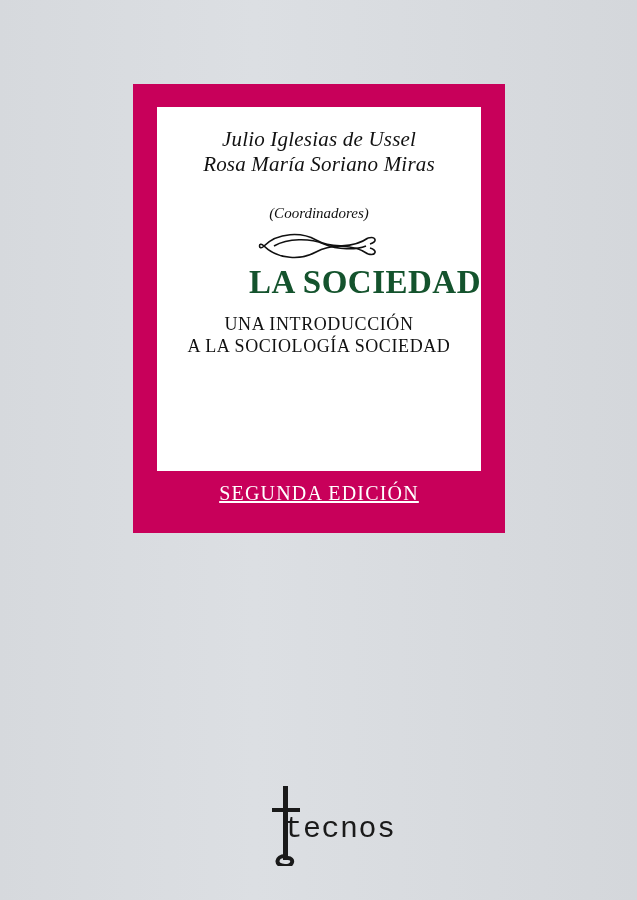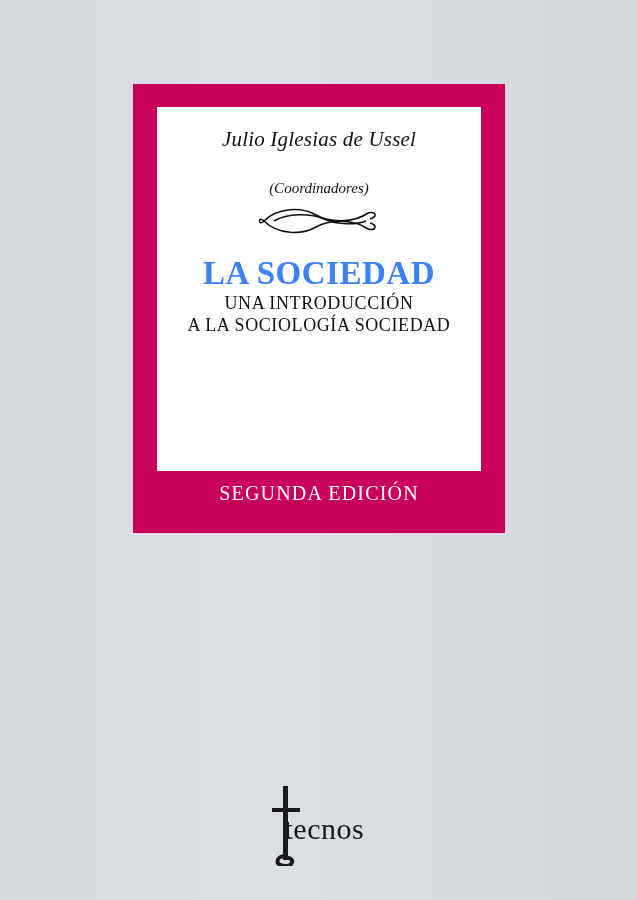--- a/index.html
+++ b/index.html
@@ -60,50 +60,51 @@
   .ornament {
     text-align: center;
     margin-top: 8px;
     height: 34px;
     color: #111;
   }
   .ornament svg {
     display: inline-block;
   }
   .title-block {
-    text-align: center;
-    margin-top: 16px;
-    color: #3b82f6;
+    text-align: right;
+    margin-top: 0;
+    color: #14532d;
   }
   .title-line {
     font-family: "Liberation Serif", serif;
     font-weight: bold;
     font-size: 33px;
     line-height: 37px;
     letter-spacing: 0.5px;
   }
   .subtitle-block {
     text-align: center;
-    margin-top: 0;
+    margin-top: 12px;
     color: #111;
   }
   .subtitle-line {
     font-size: 18px;
     line-height: 22px;
     letter-spacing: 0.6px;
   }
   .edition {
     position: absolute;
     left: 157px;
     top: 482px;
     width: 324px;
     text-align: center;
     color: #ffffff;
     font-size: 20px;
     letter-spacing: 1.2px;
+    text-decoration: underline;
   }
   
   .publisher {
     position: absolute;
     left: 0;
     top: 786px;
     width: 637px;
     text-align: center;
   }
   .logo-wrap {
@@ -117,37 +118,38 @@
     left: 19px;
     top: 0px;
     width: 36px;
     height: 80px;
     color: #1a1a1a;
   }
   .logo-name {
     position: absolute;
     left: 36px;
     top: 26px;
-    font-family: Liberation Serif, serif;
+    font-family: Liberation Mono, monospace;
     font-size: 30px;
     letter-spacing: 0.5px;
     color: #1a1a1a;
   }
 </style>
 </head>
 <body>
 
 <div class="cover">
 
   <div class="crimson-band"></div>
 
   <div class="white-panel">
 
     <div class="authors">
       <div class="author-line">Julio Iglesias de Ussel</div>
+      <div class="author-line">Rosa María Soriano Miras</div>
     </div>
 
     <div class="coordinators">(Coordinadores)</div>
 
     <div class="ornament">
       <svg width="150" height="32" viewBox="0 0 150 32" fill="none" stroke="#111" stroke-width="1.6">
         <path d="M20 16 C34 2, 58 2, 72 10 C86 18, 110 18, 124 8"></path>
         <path d="M20 16 C34 30, 58 30, 72 22 C86 14, 110 14, 124 24"></path>
         <path d="M30 16 C44 8, 66 8, 80 14 C94 20, 112 20, 122 16"></path>
         <path d="M20 16 C14 10, 14 22, 20 16 Z"></path>

